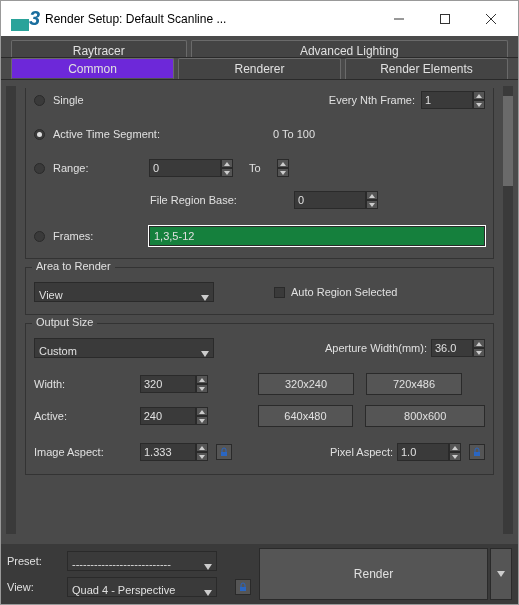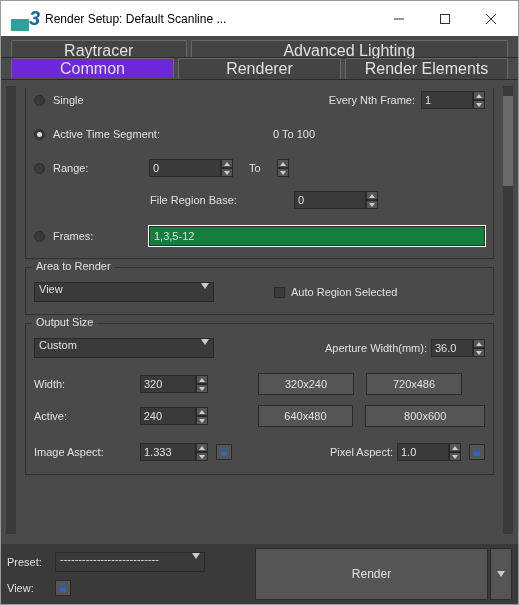--- a/index.html
+++ b/index.html
@@ -15,21 +15,21 @@
   .win-btn { width: 46px; height: 30px; display: flex; align-items: center; justify-content: center; }
   .win-btn svg { width: 12px; height: 12px; }
   
   
   .content { background: #4a4a4a; height: calc(605px - 37px); color: #e0e0e0; font-size: 11px; position: relative; }
   
   
   .tab-row { display: flex; height: 22px; border-bottom: 1px solid #2a2a2a; }
   .tab-row1 { padding-top: 4px; gap: 0; }
   .tab-row2 { }
-  .tab { flex: 1; text-align: center; line-height: 20px; border: 1px solid #6a6a6a; border-bottom: none; background: #444; cursor: default; margin: 0 2px; font-size: 16px; border-radius: 2px 2px 0 0; }
+  .tab { flex: 1; text-align: center; line-height: 20px; border: 1px solid #6a6a6a; border-bottom: none; background: #444; cursor: default; margin: 0 2px; font-size: 12px; border-radius: 2px 2px 0 0; }
   .tab.active { background: #6d28d9; border-bottom: 1px solid #535353; position: relative; z-index: 2; }
   
   
   .panel-area { position: relative; height: calc(100% - 48px - 60px); padding: 6px 10px 6px 10px; overflow: hidden; }
   .scroll-track { position: absolute; right: 5px; top: 6px; bottom: 6px; width: 10px; background: #3a3a3a; }
   .scroll-thumb { position: absolute; left: 0; top: 10px; width: 10px; height: 90px; background: #6a6a6a; }
   .scroll-left-gutter { position: absolute; left: 5px; top: 6px; bottom: 6px; width: 10px; background: #3a3a3a; }
   
   .panel-inner { margin: 0 14px 0 14px; }
   
@@ -55,36 +55,36 @@
   .spin-btn svg { width: 6px; height: 4px; }
   
   .text-field {
     background: #15803d; border: 1px solid #2a2a2a; color: #e0e0e0;
     height: 20px; padding: 2px 4px; font-size: 11px; flex: 1;
   }
   .text-field.highlighted { outline: 1px solid #fff; }
   
   .dropdown {
     background: #3a3a3a; border: 1px solid #2a2a2a; color: #e0e0e0;
-    height: 20px; display: flex; align-items: flex-start; padding: 0 4px; justify-content: space-between;
+    height: 20px; display: flex; align-items: flex-end; padding: 0 4px; justify-content: space-between;
   }
   .dropdown .dd-arrow { width: 8px; }
   
   .btn {
     background: #555; border: 1px solid #2a2a2a; color: #e0e0e0;
     height: 22px; text-align: center; line-height: 20px; font-size: 11px;
     padding: 0 8px;
   }
   
   .lock-icon { width: 16px; height: 16px; background: #555; border: 1px solid #2a2a2a; display: flex; align-items: center; justify-content: center; }
   
   
   .bottom-bar { position: absolute; left: 0; right: 0; bottom: 0; height: 60px; background: #3a3a3a; display: flex; padding: 4px 6px; align-items: stretch; }
   .bottom-left { display: flex; flex-direction: column; justify-content: space-around; flex: 0 0 240px; }
-  .bottom-row { display: flex; align-items: center; gap: 6px; }
+  .bottom-row { display: flex; align-items: center; gap: 18px; }
   .bottom-row .label { width: 42px; }
   .render-btn { flex: 1; margin-left: 8px; background: #555; border: 1px solid #2a2a2a; display: flex; align-items: center; justify-content: center; font-size: 12px; }
   .render-dd { width: 22px; margin-left: 2px; background: #555; border: 1px solid #2a2a2a; display: flex; align-items: center; justify-content: center; }
   
 </style>
 </head>
 <body>
 
 <div class="titlebar">
   <div class="app-icon">
@@ -378,20 +378,26 @@
         <span class="label">Preset:</span>
         <div class="dropdown" style="width:150px">
           <span>---------------------------</span>
           <svg class="dd-arrow" viewBox="0 0 8 6">
               <polygon points="0,0 8,0 4,6" fill="#ccc"></polygon>
             </svg>
         </div>
       </div>
       <div class="bottom-row">
         <span class="label">View:</span>
+        <div class="dropdown" style="width:150px">
+          <span>Quad 4 - Perspective</span>
+          <svg class="dd-arrow" viewBox="0 0 8 6">
+              <polygon points="0,0 8,0 4,6" fill="#ccc"></polygon>
+            </svg>
+        </div>
         <div class="lock-icon">
           <svg width="10" height="10" viewBox="0 0 10 10">
               <rect x="2" y="5" width="6" height="4" fill="#2a66c2"></rect>
               <path d="M3 5 V3 a2 2 0 0 1 4 0 V5" fill="none" stroke="#2a66c2" stroke-width="1"></path>
             </svg>
         </div>
       </div>
     </div>
     <div class="render-btn">Render</div>
     <div class="render-dd">

